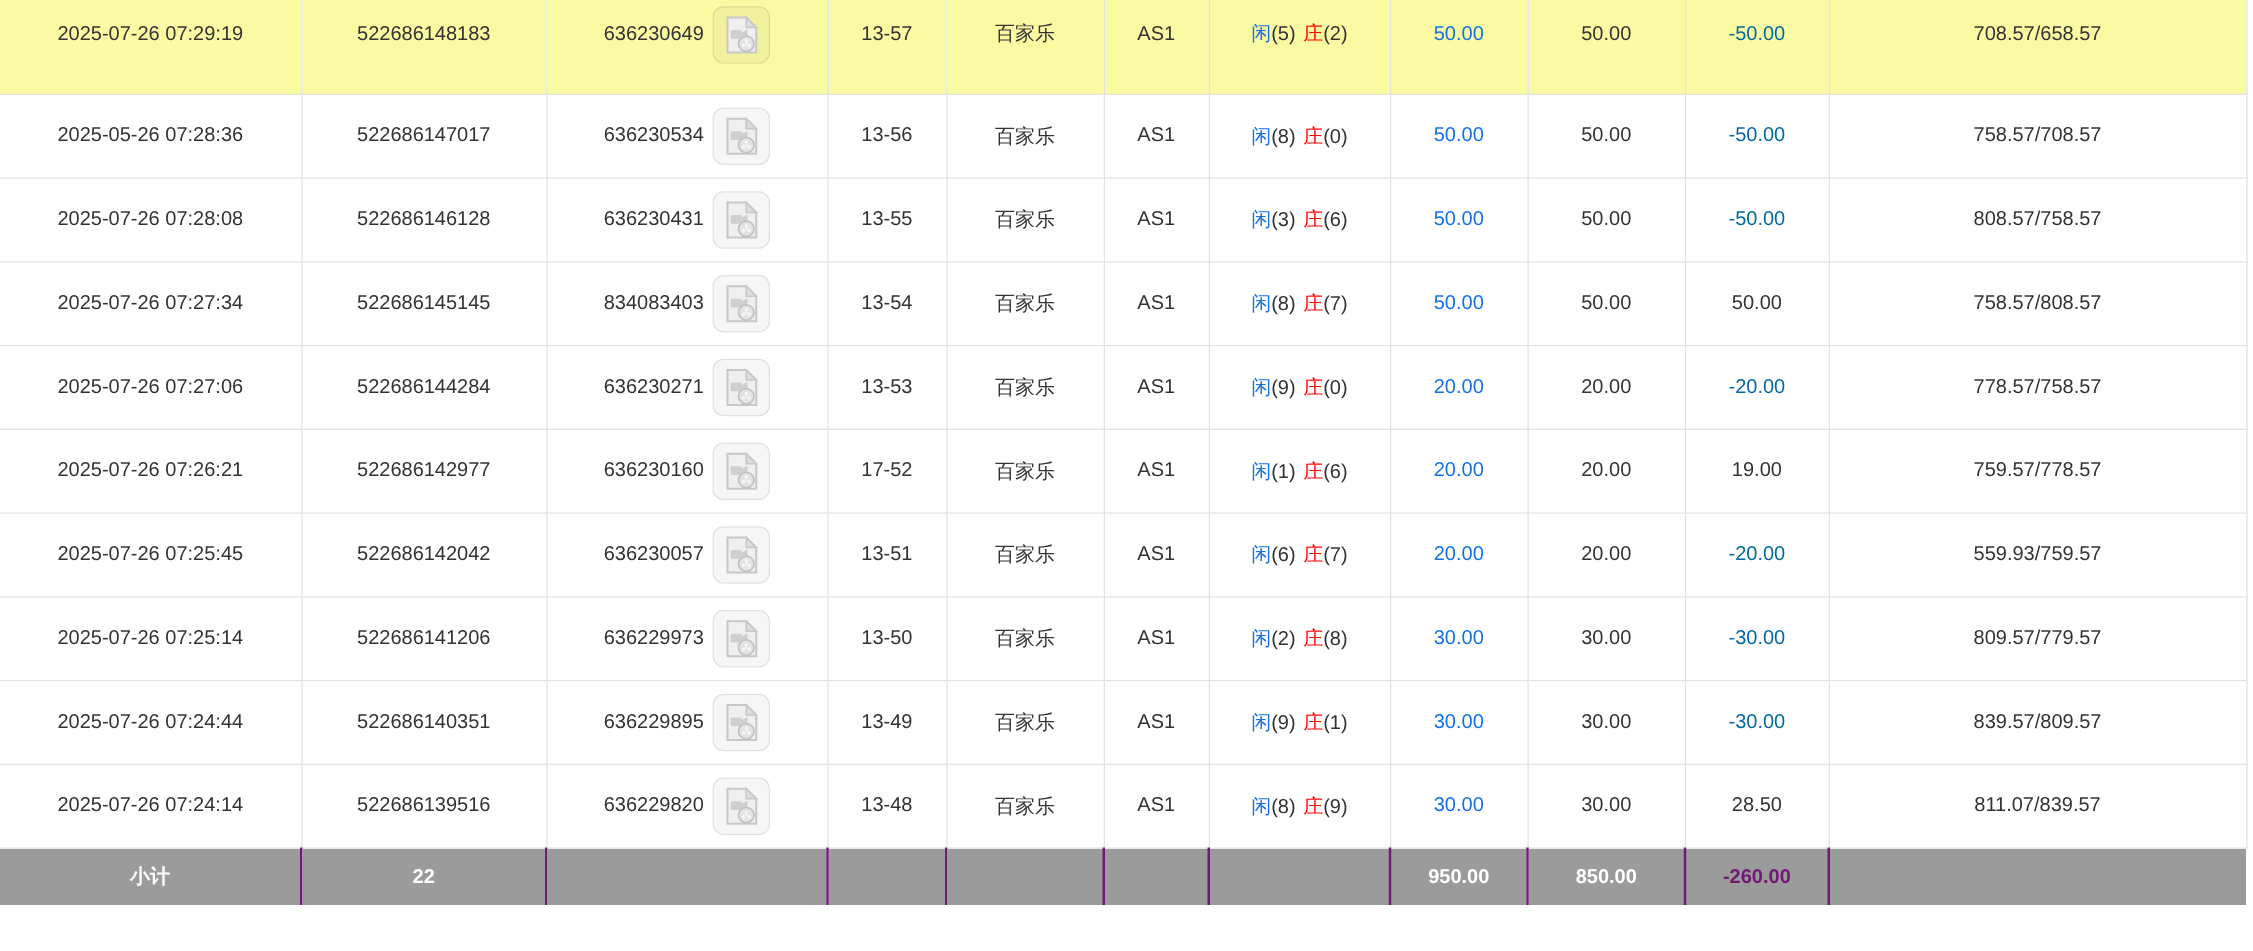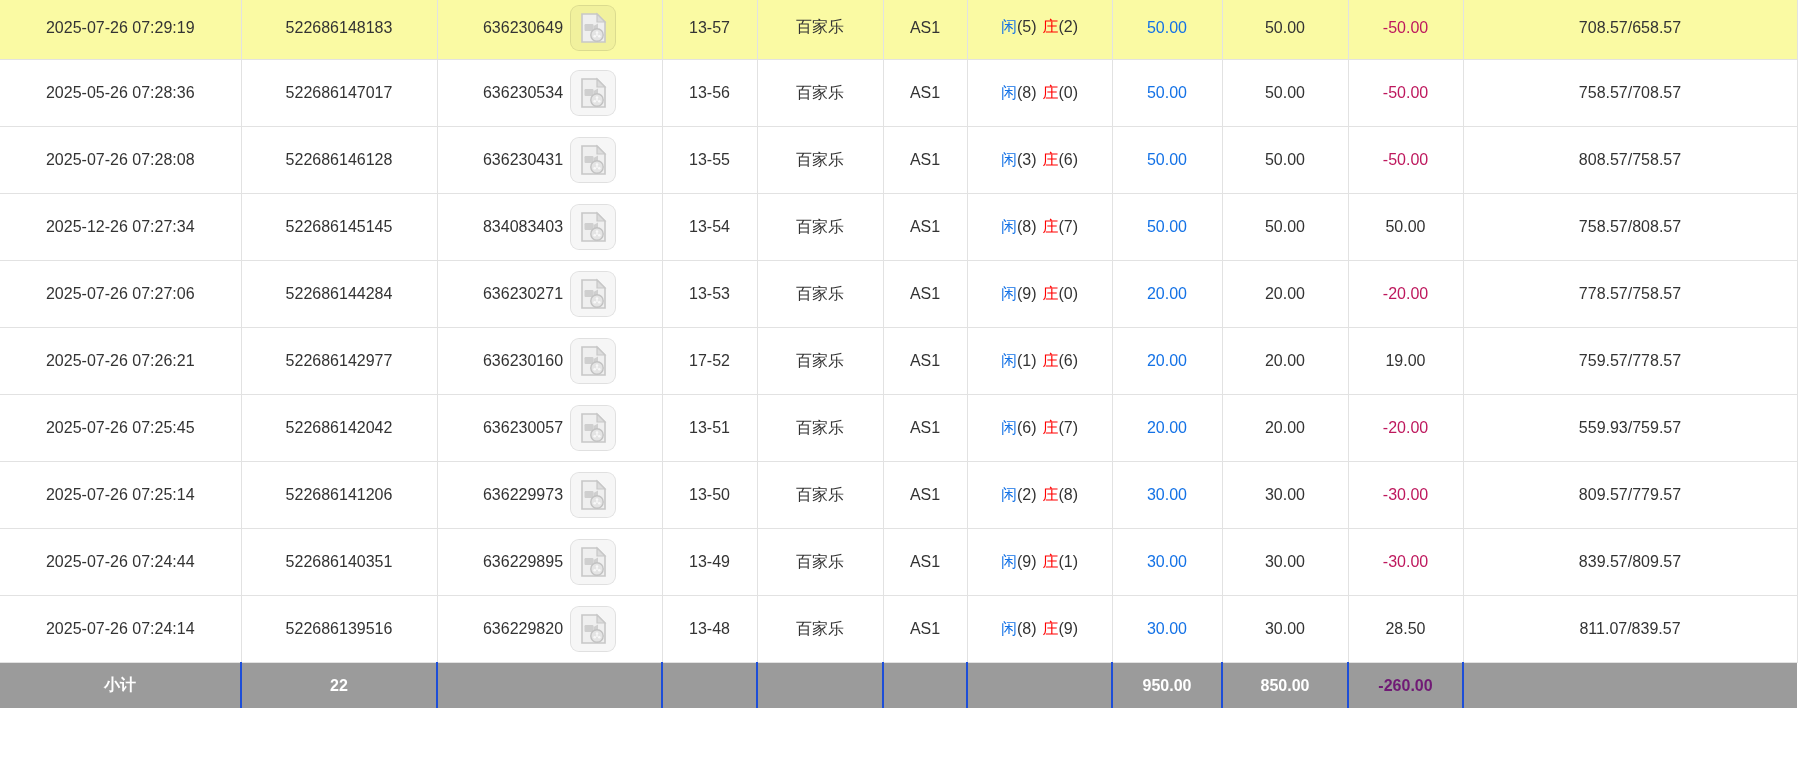--- a/index.html
+++ b/index.html
@@ -9,39 +9,39 @@
     font-size:16px;color:#333333;
   }
   table.records{
     border-collapse:collapse;table-layout:fixed;width:1797px;
   }
   td{
     text-align:center;vertical-align:middle;
     border-right:1px solid #e2e2e2;border-bottom:1px solid #e2e2e2;
     height:66px;padding:0;overflow:hidden;white-space:nowrap;
   }
-  tr.row-first td{height:55px;padding-bottom:4px;margin-left:44px;}
+  tr.row-first td{height:55px;padding-bottom:20px;margin-left:44px;}
   tr.highlight td{background:#fafaa3;}
   .blue{color:#1472e6;}
-  .red{color:#be185d;}
+  .red{color:#0369a1;}
   .xian-label{color:#1472e6;}
   .zhuang-label{color:#ff0000;}
   .result-gap{display:inline-block;width:6px;}
   
   .video-btn{
     display:inline-flex;align-items:center;justify-content:center;
     width:44px;height:44px;border-radius:9px;margin-left:7px;
     background:rgba(0,0,0,0.035);border:1px solid rgba(0,0,0,0.09);
     vertical-align:middle;cursor:pointer;
   }
   .gameid-num{vertical-align:middle;}
   
   tr.summary td{
     background:#9b9b9b;color:#ffffff;font-weight:bold;
-    border-right:2px solid #1d4ed8;border-bottom:none;height:45px;padding-bottom:0;
+    border-right:2px solid #701a75;border-bottom:none;height:45px;padding-bottom:0;
   }
   tr.summary td:last-child{border-right:none;}
   tr.summary.total td{border-top:3px solid #ffffff;height:41px;}
   tr.summary td.red{color:#701a75;}
   tr.summary.total-edge td{border-bottom:1px solid #d9d9d9;}
 </style>
 </head>
 <body>
 
 <table class="records">
@@ -140,21 +140,21 @@
     <td>AS1</td>
     <td>
       <span class="xian-label">闲</span><span>(3)</span><span class="result-gap"></span><span class="zhuang-label">庄</span><span>(6)</span>
     </td>
     <td class="blue">50.00</td>
     <td>50.00</td>
     <td class="red">-50.00</td>
     <td>808.57/758.57</td>
   </tr>
       <tr>
-    <td>2025-12-26 07:27:34</td>
+    <td>2025-07-26 07:27:34</td>
     <td>522686145145</td>
     <td>
       <span class="gameid-num">834083403</span><span class="video-btn">
             <svg width="30" height="32" viewBox="0 0 30 32">
         <path d="M4 2 h15 l8 8 v20 h-23 z" fill="#efefef" stroke="#c7c7c7" stroke-width="1.6"></path>
         <path d="M19 2 l8 8 h-8 z" fill="#dcdcdc" stroke="#c7c7c7" stroke-width="1.2"></path>
         <rect x="6.5" y="12" width="9" height="7" rx="1.2" fill="#cfcfcf"></rect>
         <path d="M15.5 14 l4.5 -2.5 v8 l-4.5 -2.5 z" fill="#cfcfcf"></path>
         <circle cx="19" cy="23" r="6.2" fill="#e4e4e4" stroke="#c2c2c2" stroke-width="1.4"></circle>
         <circle cx="19" cy="20.6" r="1.3" fill="#f8f8f8"></circle>

